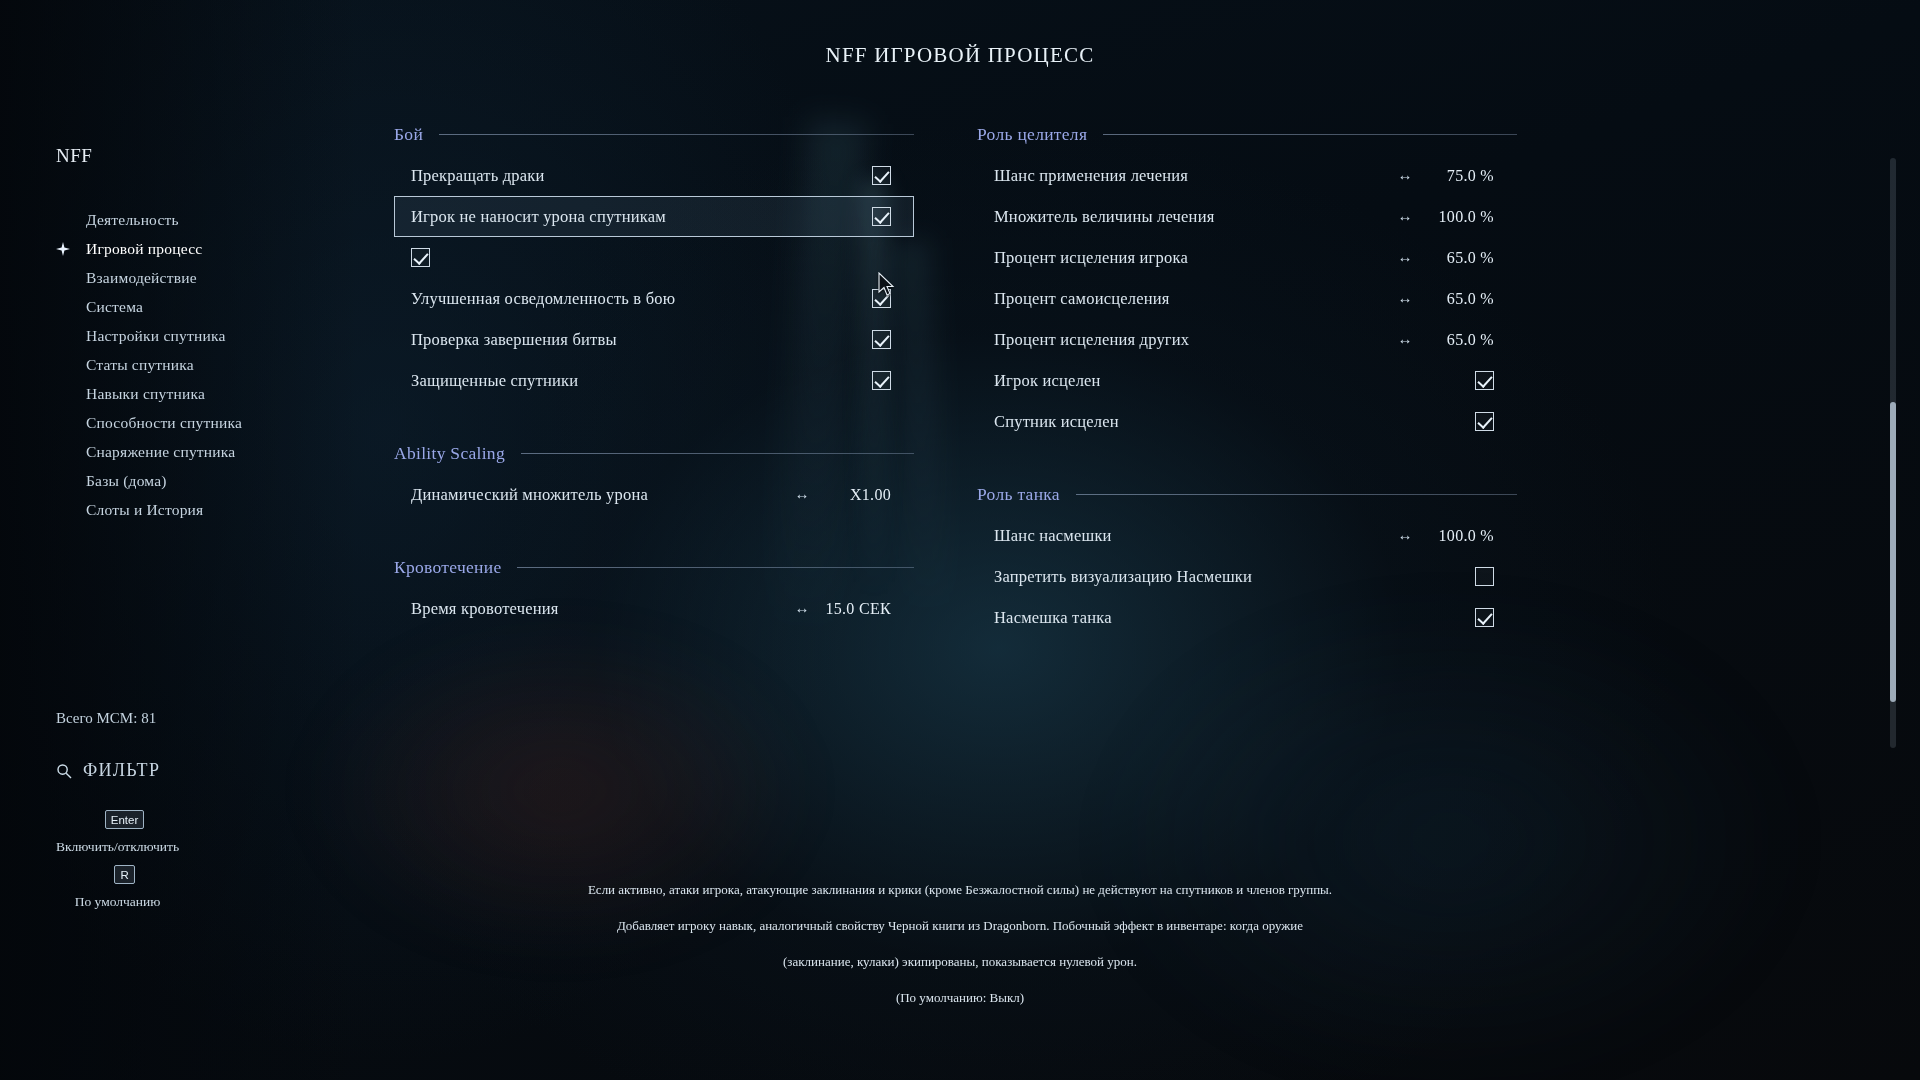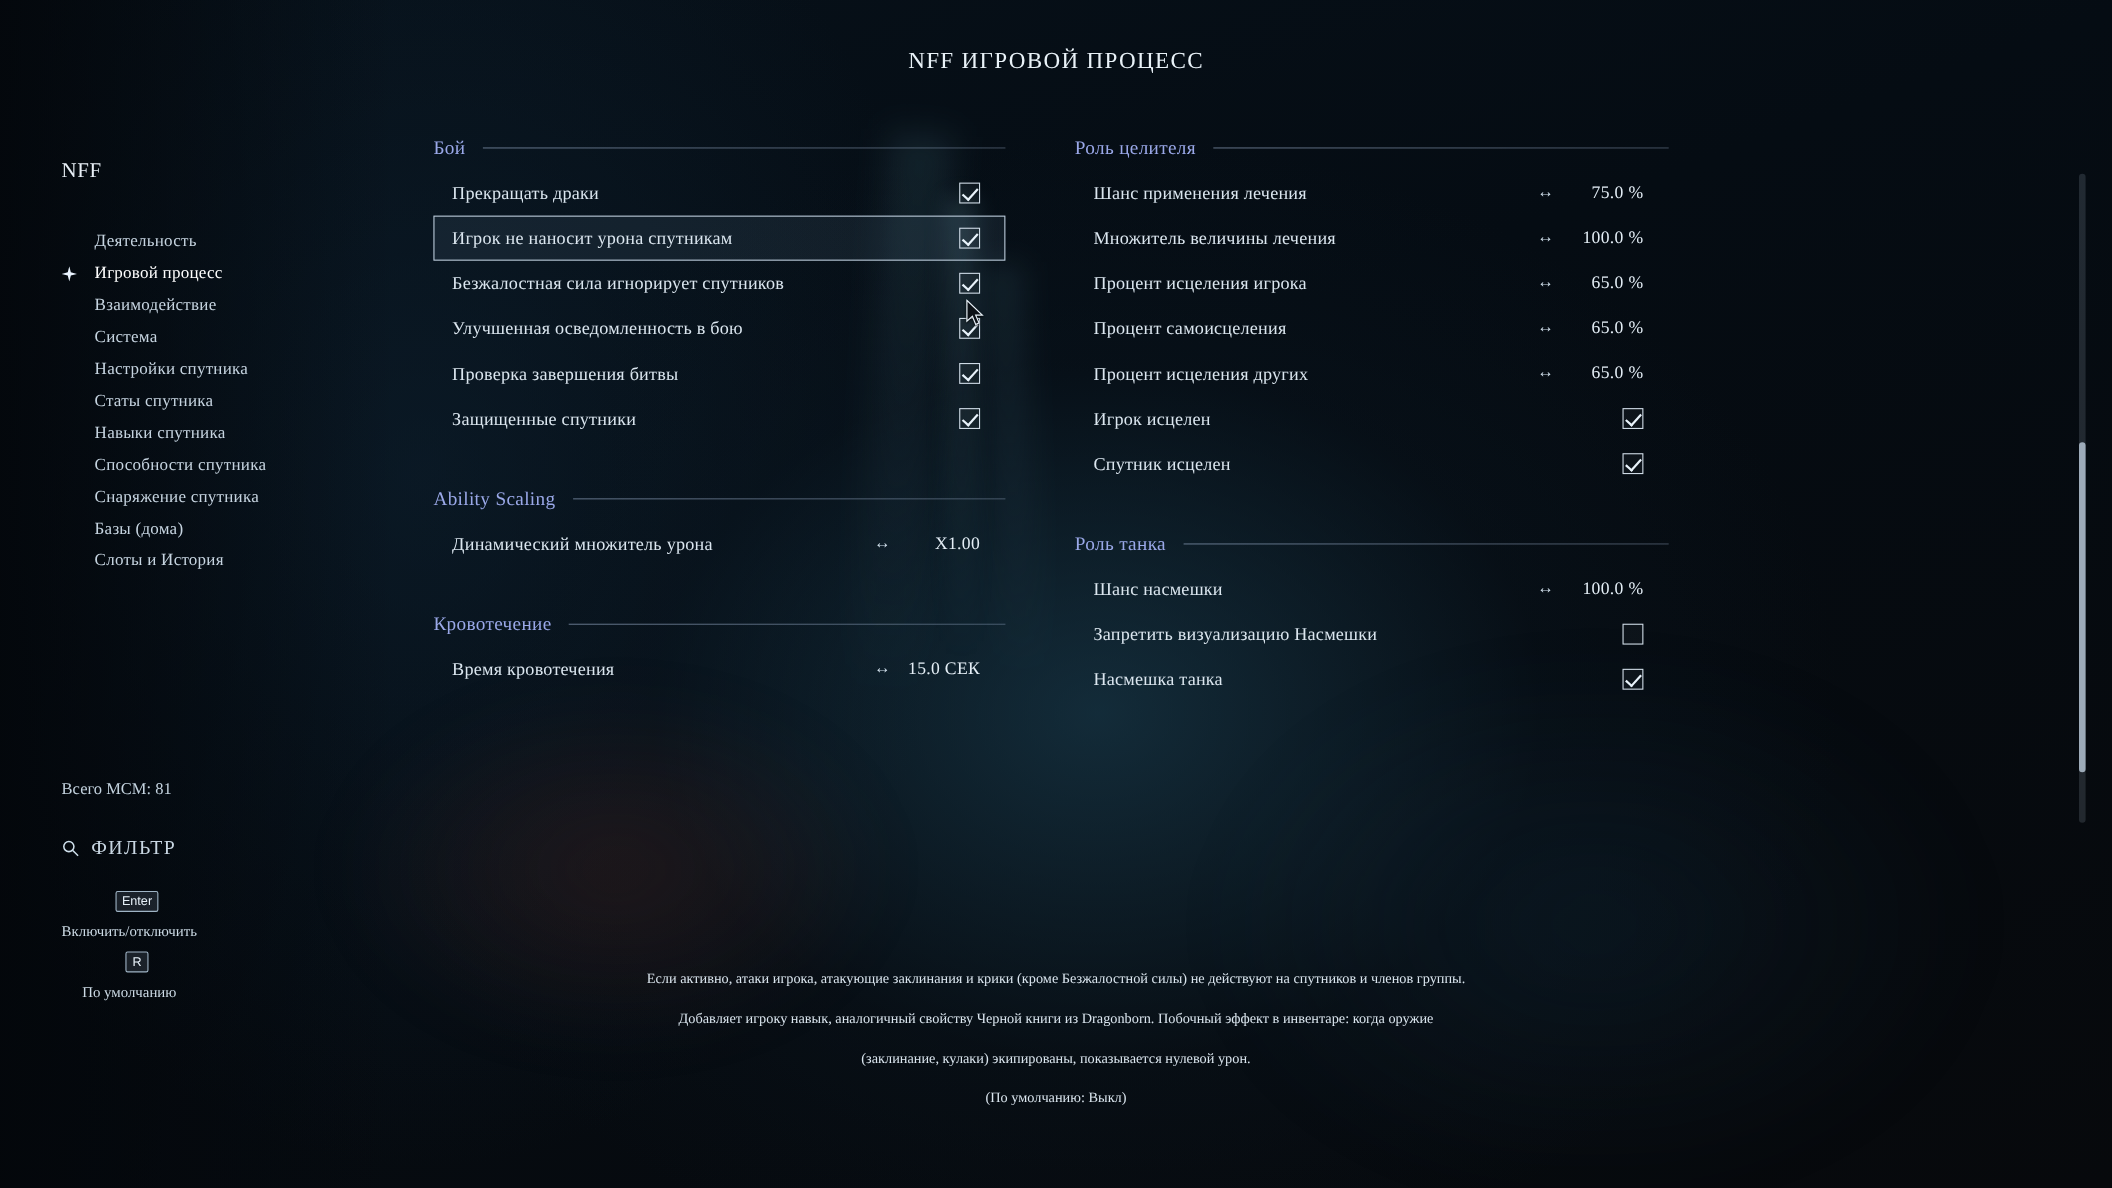--- a/index.html
+++ b/index.html
@@ -298,21 +298,20 @@
           <div class="checkbox checked"></div>
         </div>
       </div>
       <div class="opt highlight">
         <div class="opt-label">Игрок не наносит урона спутникам</div>
         <div class="ctrl">
           <div class="checkbox checked"></div>
         </div>
       </div>
       <div class="opt">
-        <div class="opt-label">Безжалостная сила игнорирует спутников</div>
         <div class="ctrl">
           <div class="checkbox checked"></div>
         </div>
       </div>
       <div class="opt">
         <div class="opt-label">Улучшенная осведомленность в бою</div>
         <div class="ctrl">
           <div class="checkbox checked"></div>
         </div>
       </div>

